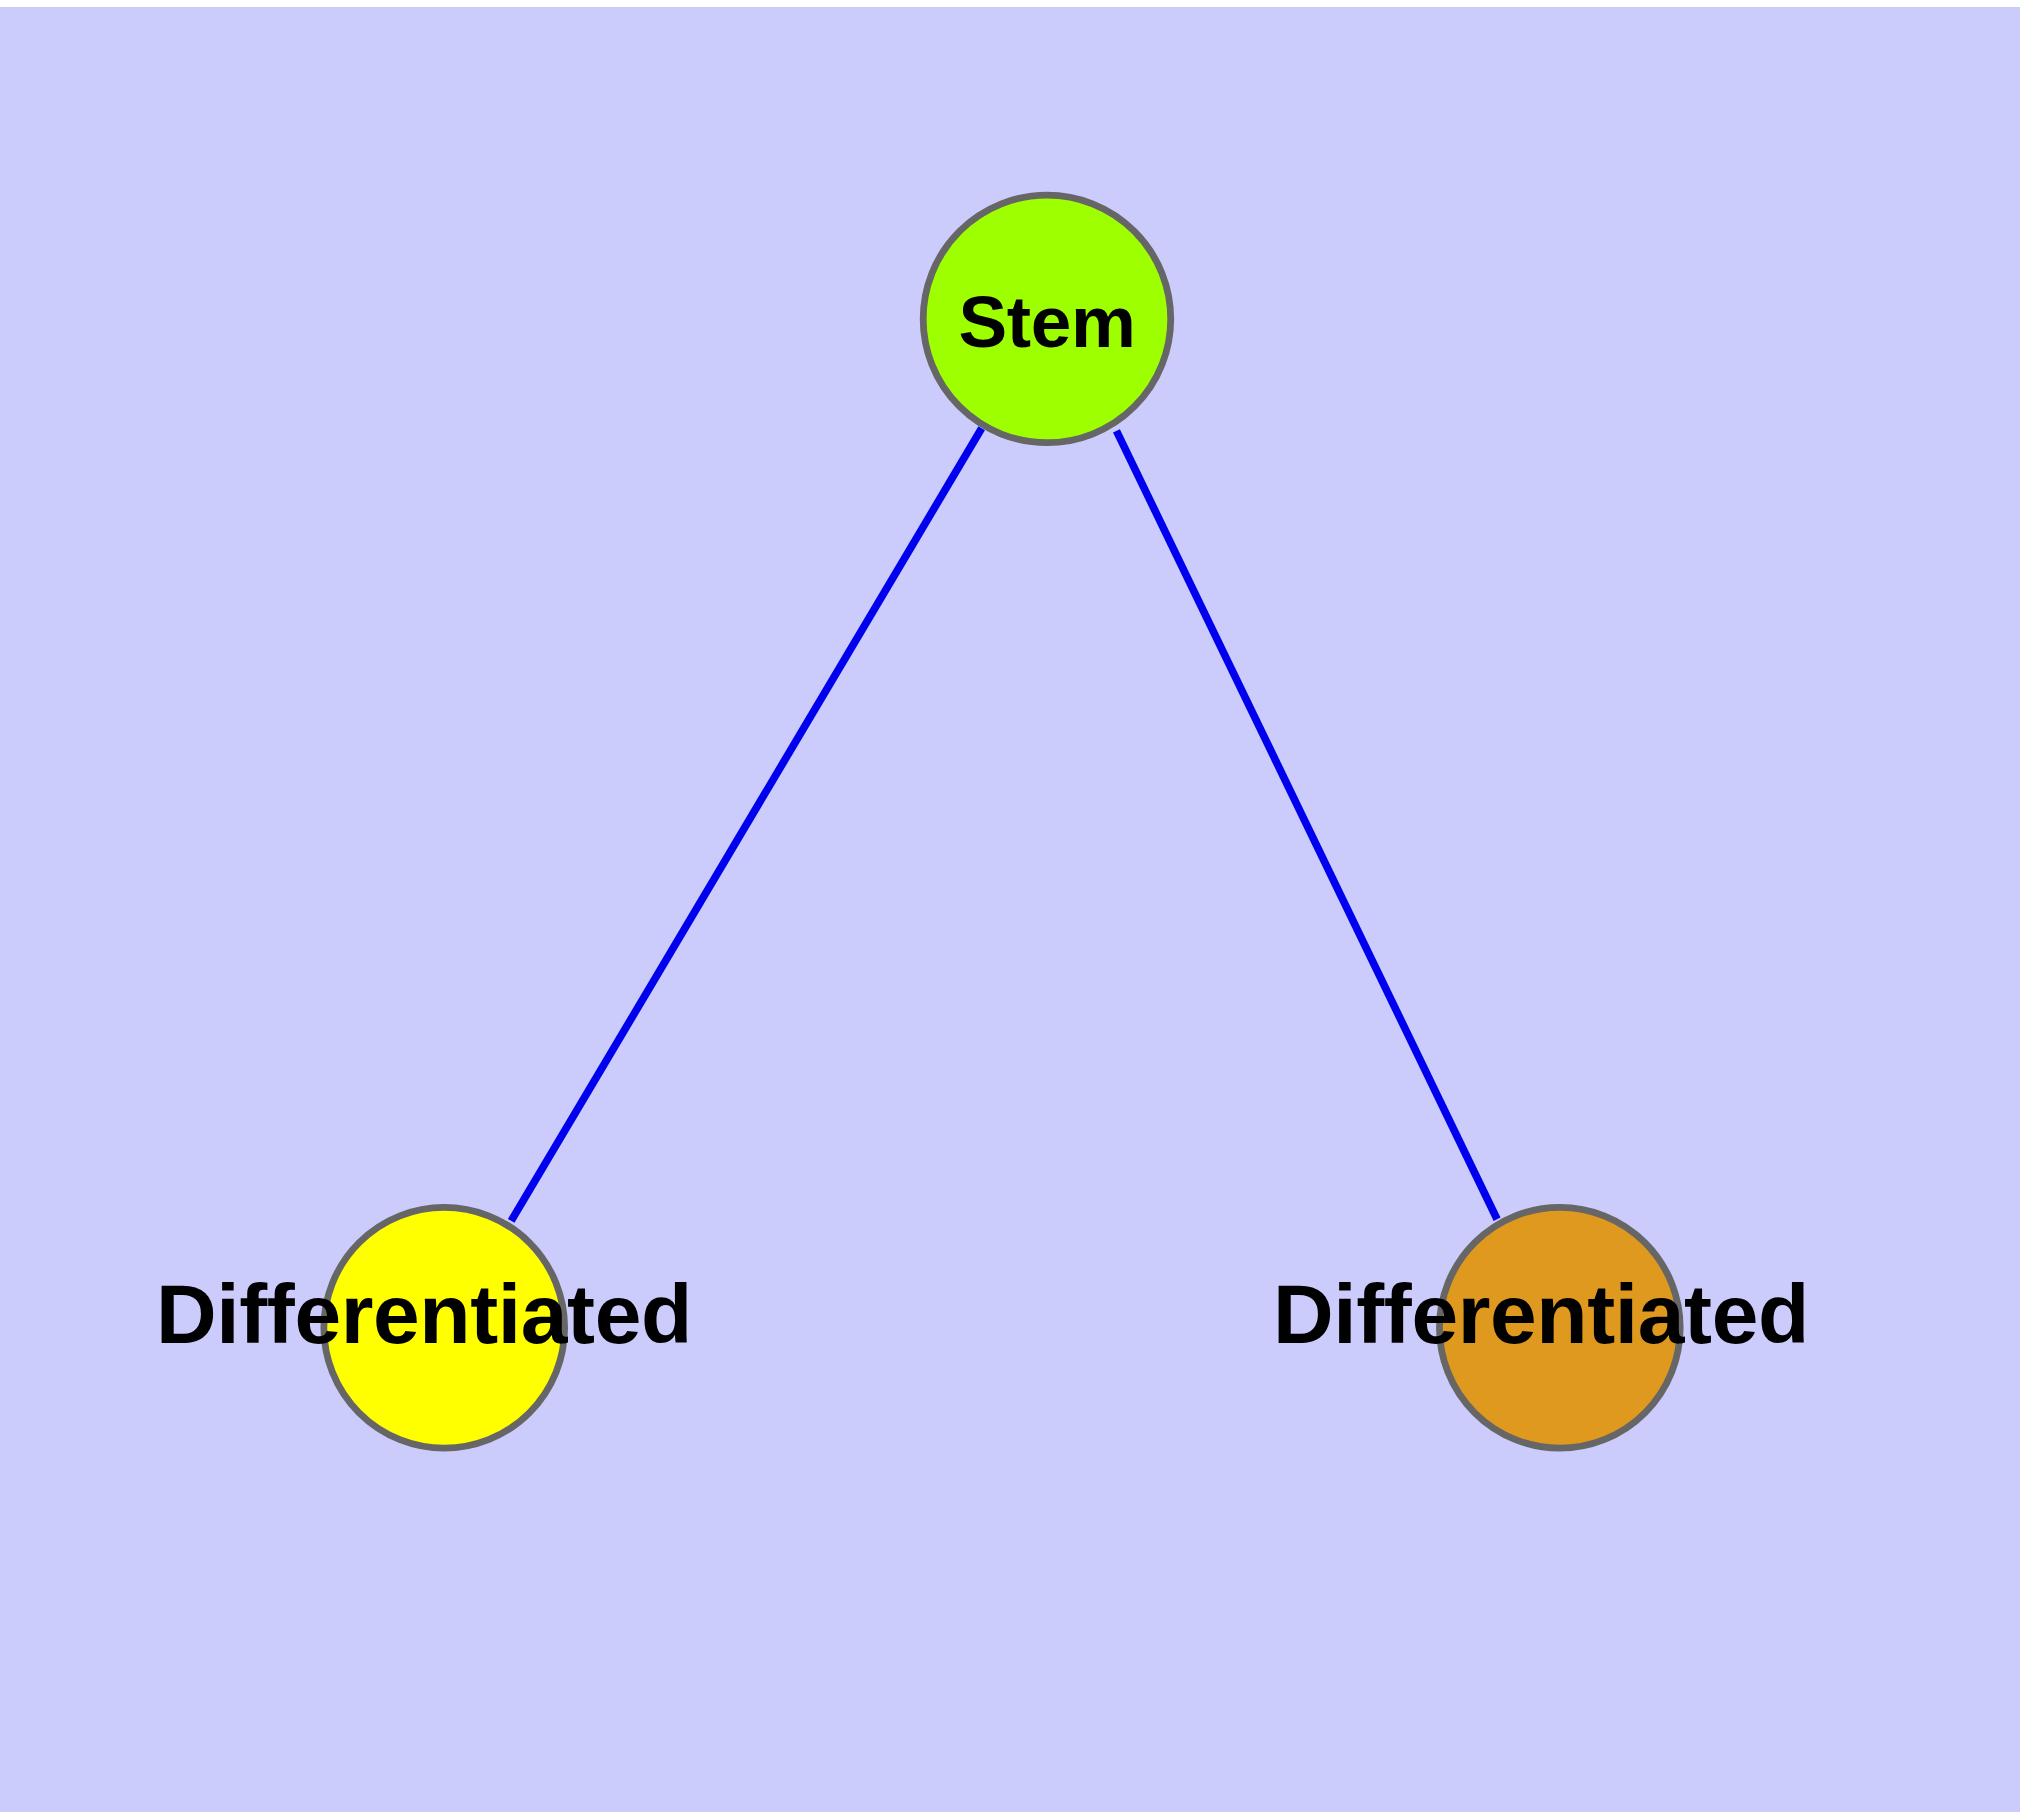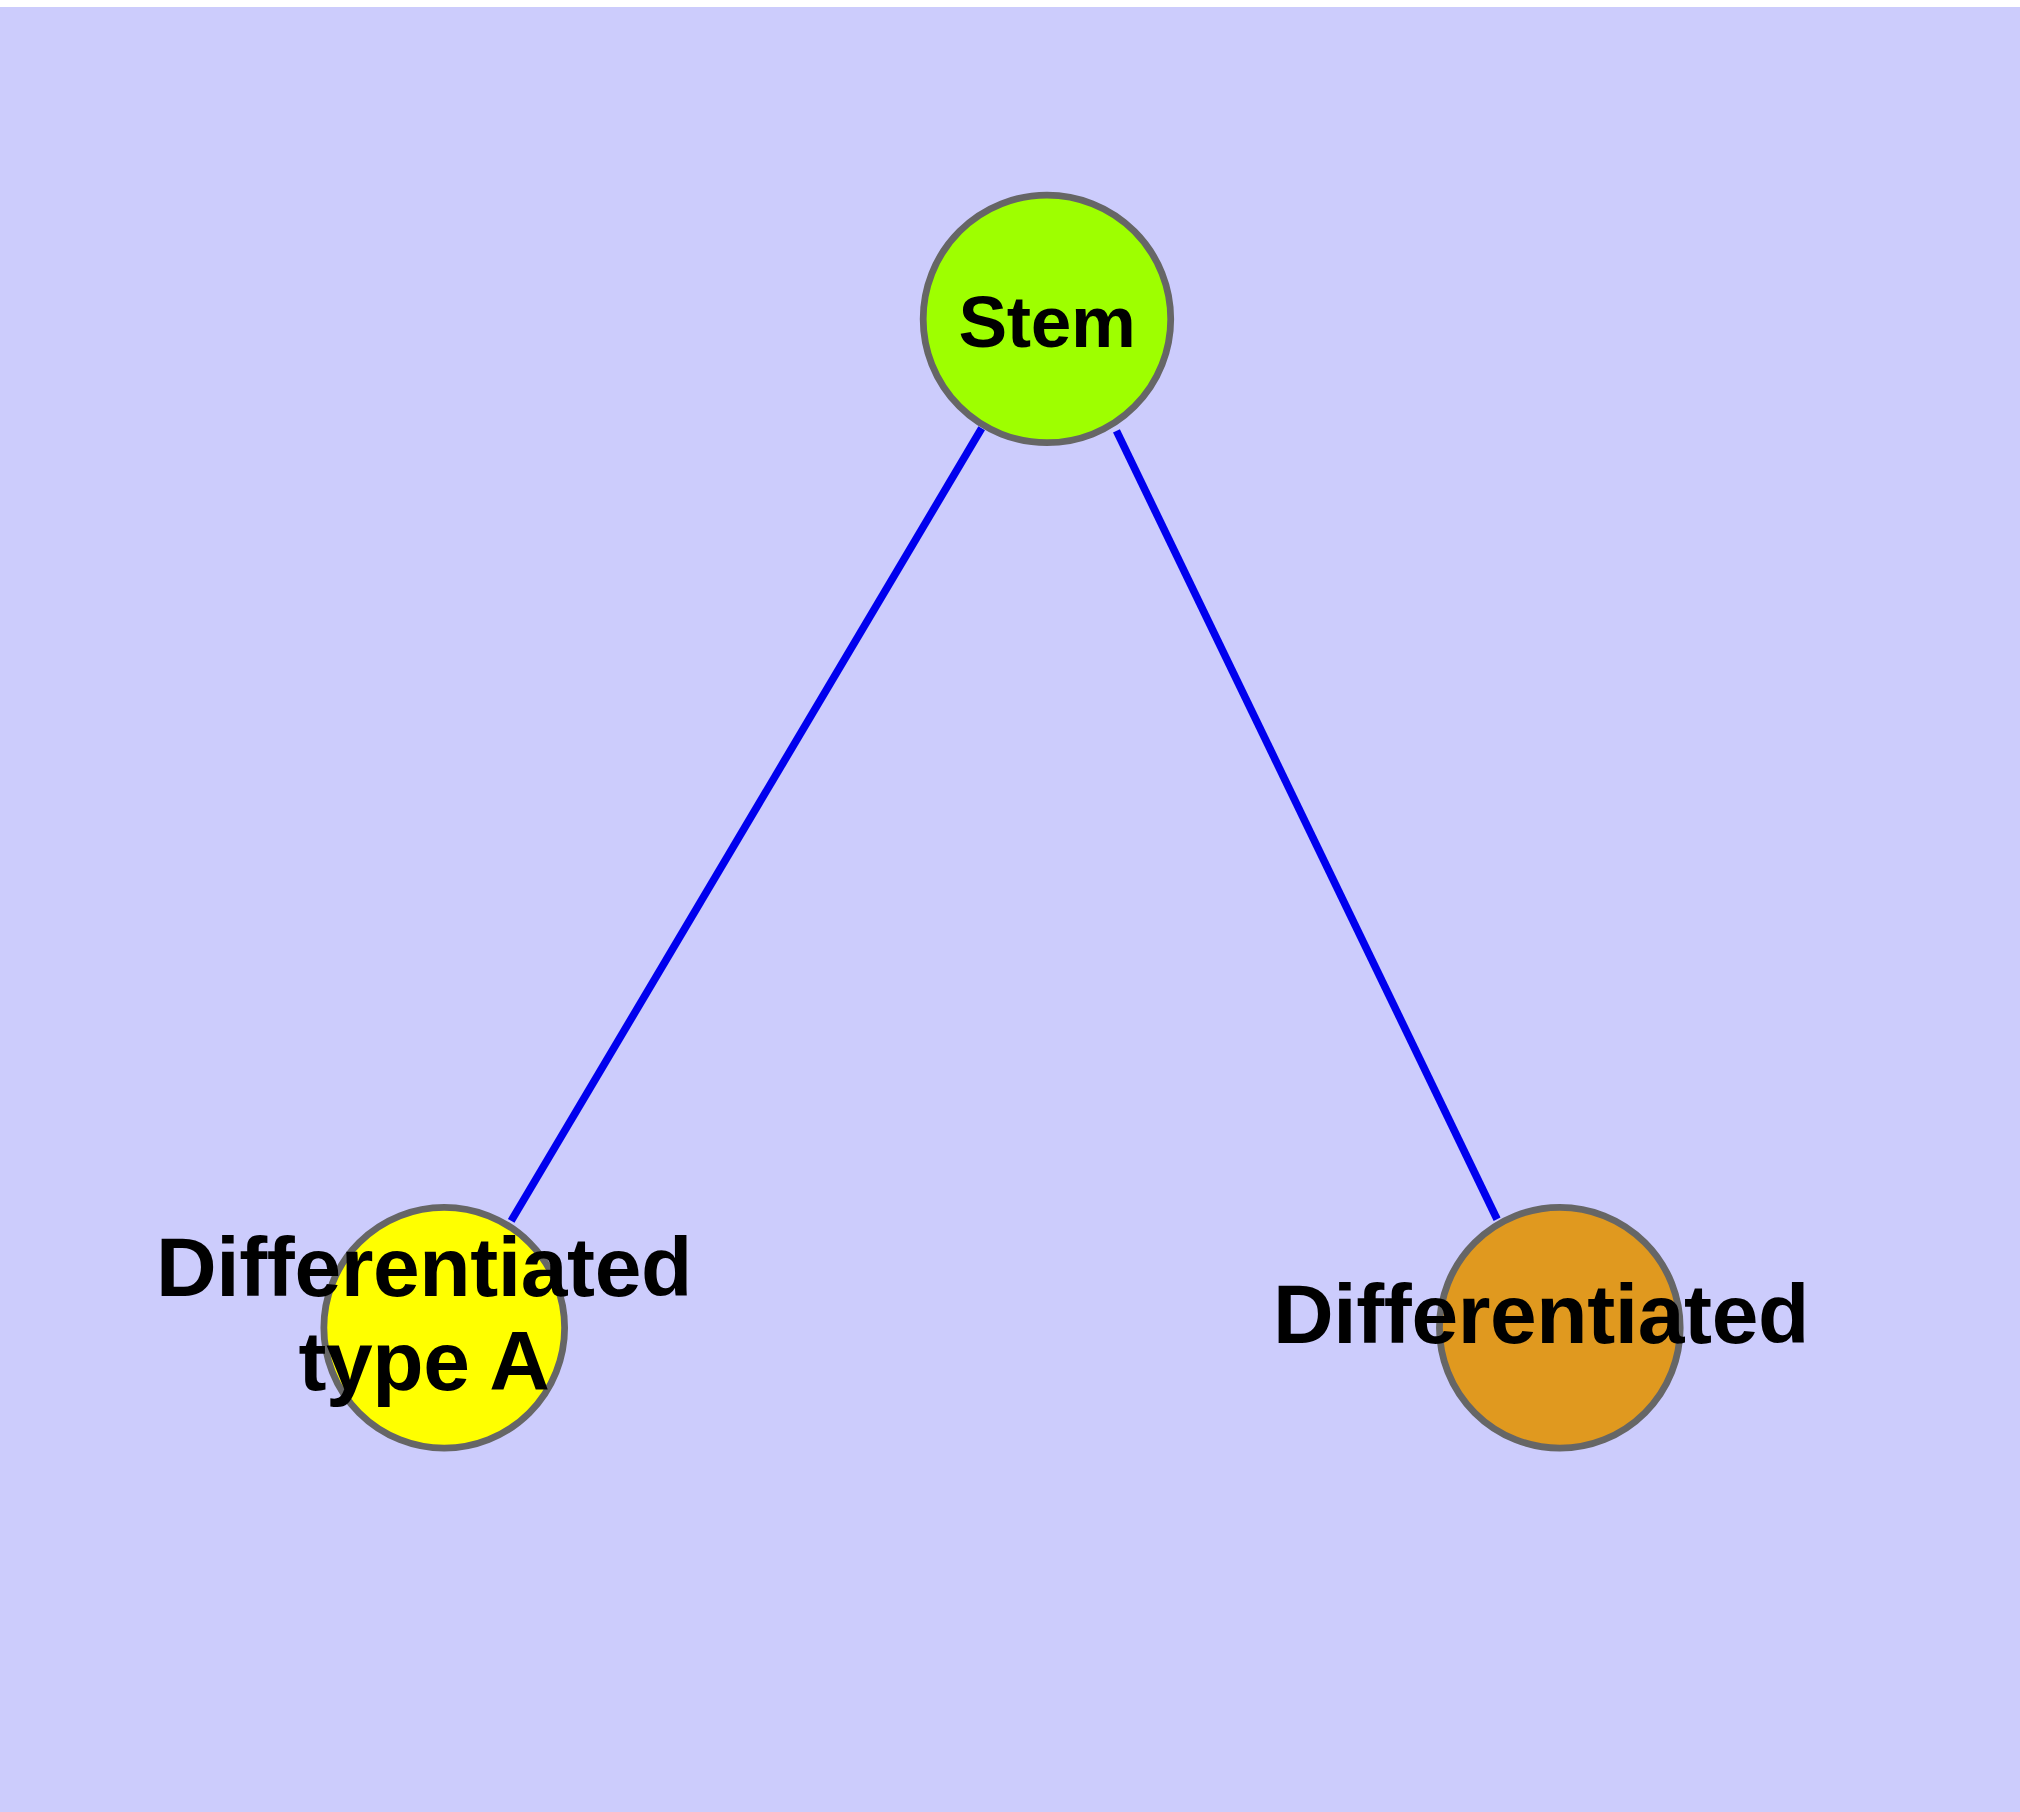--- a/index.html
+++ b/index.html
@@ -86,19 +86,19 @@
 
       <g>
         <circle class="node-circle" cx="1235" cy="368" r="146" fill="#9eff00" stroke="#666666"></circle>
         <circle class="node-circle" cx="524" cy="1558" r="142" fill="#ffff00" stroke="#666666"></circle>
         <circle class="node-circle" cx="1840" cy="1558" r="142" fill="#e0991f" stroke="#666666"></circle>
       </g>
     </svg>
 
     <div class="node-label" id="label-stem"><span>Stem</span></div>
 
-    <div class="node-label" id="label-diff-a"><span>Differentiated</span><br><span>type A</span></div>
+    <div class="node-label" id="label-diff-a"><span>Differentiated</span><br></div>
 
     <div class="node-label" id="label-diff-b"><span>Differentiated</span><br></div>
 
   </div>
 </div>
 
 
 </body></html>

